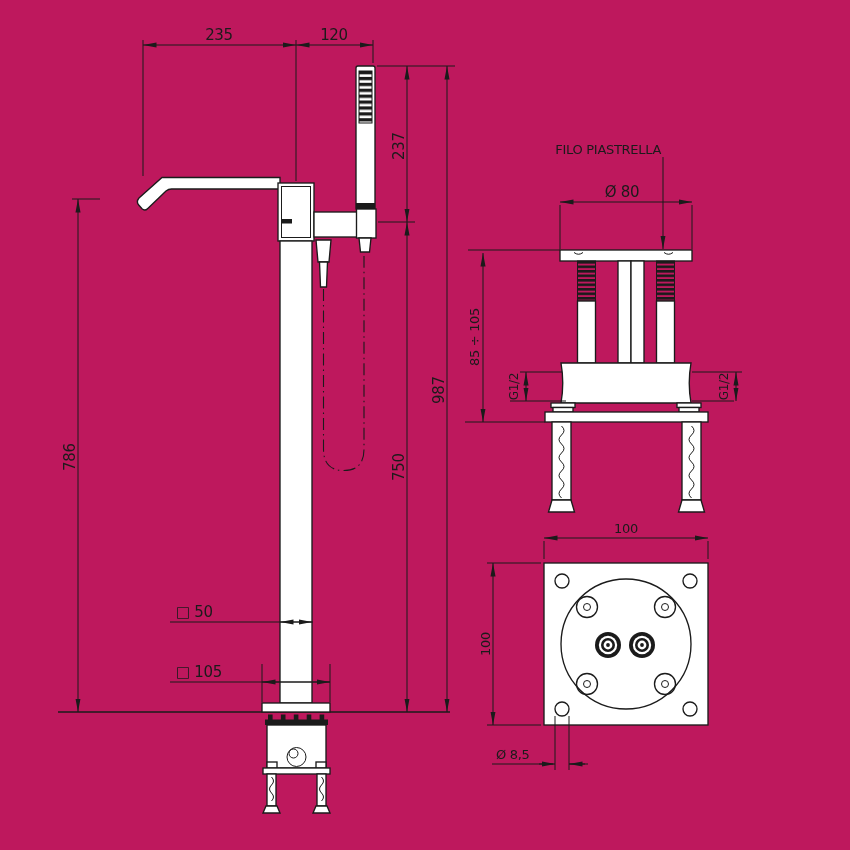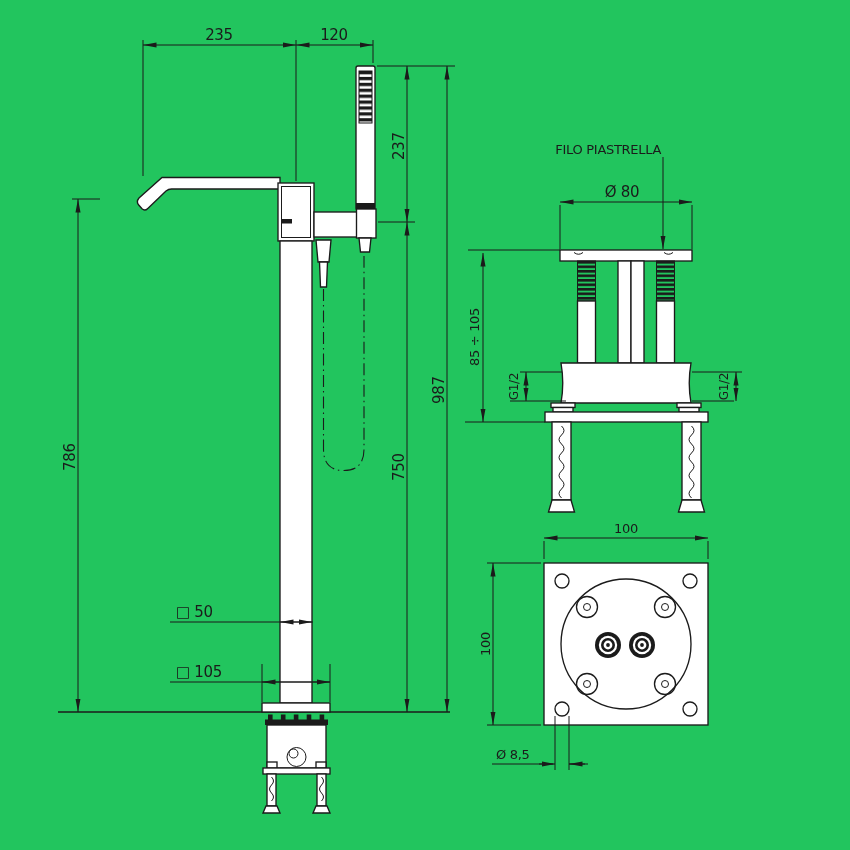--- a/index.html
+++ b/index.html
@@ -1,16 +1,16 @@
 <!DOCTYPE html>
 <html><head>
 <meta charset="utf-8">
 <style>
   html,body{margin:0;padding:0;background:#fff;}
-  .stage{position:relative;width:850px;height:850px;background:#22c55e;overflow:hidden;
+  .stage{position:relative;width:850px;height:850px;background:#be185d;overflow:hidden;
          font-family:"DejaVu Sans", "Liberation Sans", sans-serif;}
   svg text{fill:#1b1b1b;letter-spacing:-0.3px;}
   .dimtxt{font-size:15px;}
   .dimtxt-sm{font-size:13px;}
   .thread-txt{font-size:12px;}
   .label-txt{font-size:13px;}
   .ln{stroke:#1b1b1b;stroke-width:1.35;fill:none;}
   .lnf{stroke:#1b1b1b;stroke-width:1.35;fill:#ffffff;}
   .thin{stroke:#1b1b1b;stroke-width:1;fill:none;}
   .blk{fill:#1b1b1b;stroke:none;}

